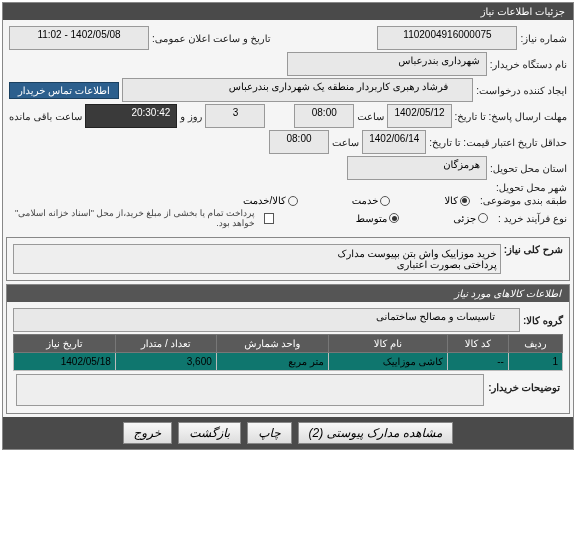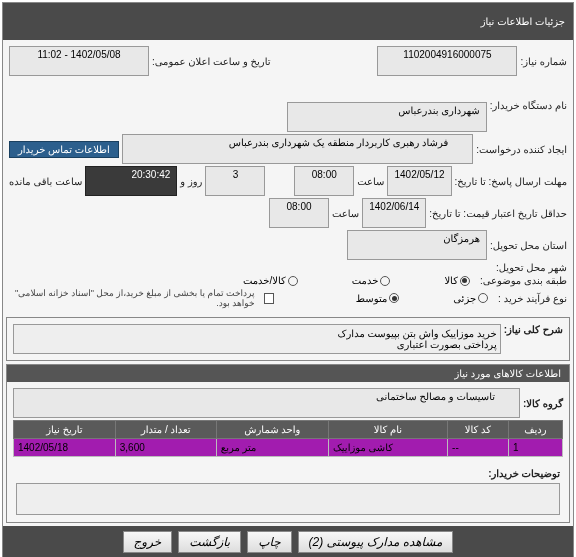--- a/index.html
+++ b/index.html
@@ -11,44 +11,44 @@
   width: 576px;
 }
 .panel {
   border: 1px solid #888;
   margin: 2px;
   background: #f5f5f5;
 }
 .panel-header {
   background: #4a4a4a;
   color: #fff;
-  padding: 13px 8px;
+  padding: 3px 8px;
   font-size: 10px;
   text-align: right;
 }
 .panel-body {
   padding: 4px 6px;
 }
 .label {
   font-size: 10px;
   color: #222;
   white-space: nowrap;
 }
 .val {
   background: #e8e8e8;
   border: 1px solid #999;
   padding: 1px 6px;
   font-size: 10px;
   min-width: 60px;
   text-align: center;
-  height: 30px;
+  height: 24px;
   line-height: 14px;
 }
 .wide { min-width: 140px; }
-.xwide { min-width: 200px; margin-top: 24px; }
+.xwide { min-width: 200px; }
 .row2 {
   display: flex;
   align-items: center;
   gap: 3px;
   margin: 2px 0;
 }
 .contact-btn {
   background: #2c5f8d;
   color: #fff;
   border: 1px solid #1a4060;
@@ -93,20 +93,21 @@
   border: 1px solid #888;
   margin: 3px;
 }
 .sub-header {
   background: #555;
   color: #fff;
   padding: 3px 8px;
   font-size: 10px;
   display: flex;
   justify-content: space-between;
+  font-style: italic;
 }
 .textarea {
   background: #eee;
   border: 1px solid #999;
   width: 100%;
   padding: 3px;
   font-size: 10px;
   white-space: pre-line;
   min-height: 28px;
 }
@@ -118,29 +119,28 @@
 .table th {
   background: #5a5a5a;
   color: #fff;
   padding: 3px 4px;
   border: 1px solid #777;
   font-weight: normal;
 }
 .table td {
   padding: 3px 4px;
   border: 1px solid #bbb;
-  text-align: left;
-  background: #a21caf;
+  text-align: right;
+  background: #0f766e;
 }
 .desc-row {
   display: flex;
   align-items: stretch;
   margin: 3px;
   gap: 4px;
-  flex-direction: column;
 }
 .desc-box {
   flex: 1;
   background: #eee;
   border: 1px solid #999;
   min-height: 32px;
 }
 .footer-btns {
   background: #4a4a4a;
   padding: 5px;

